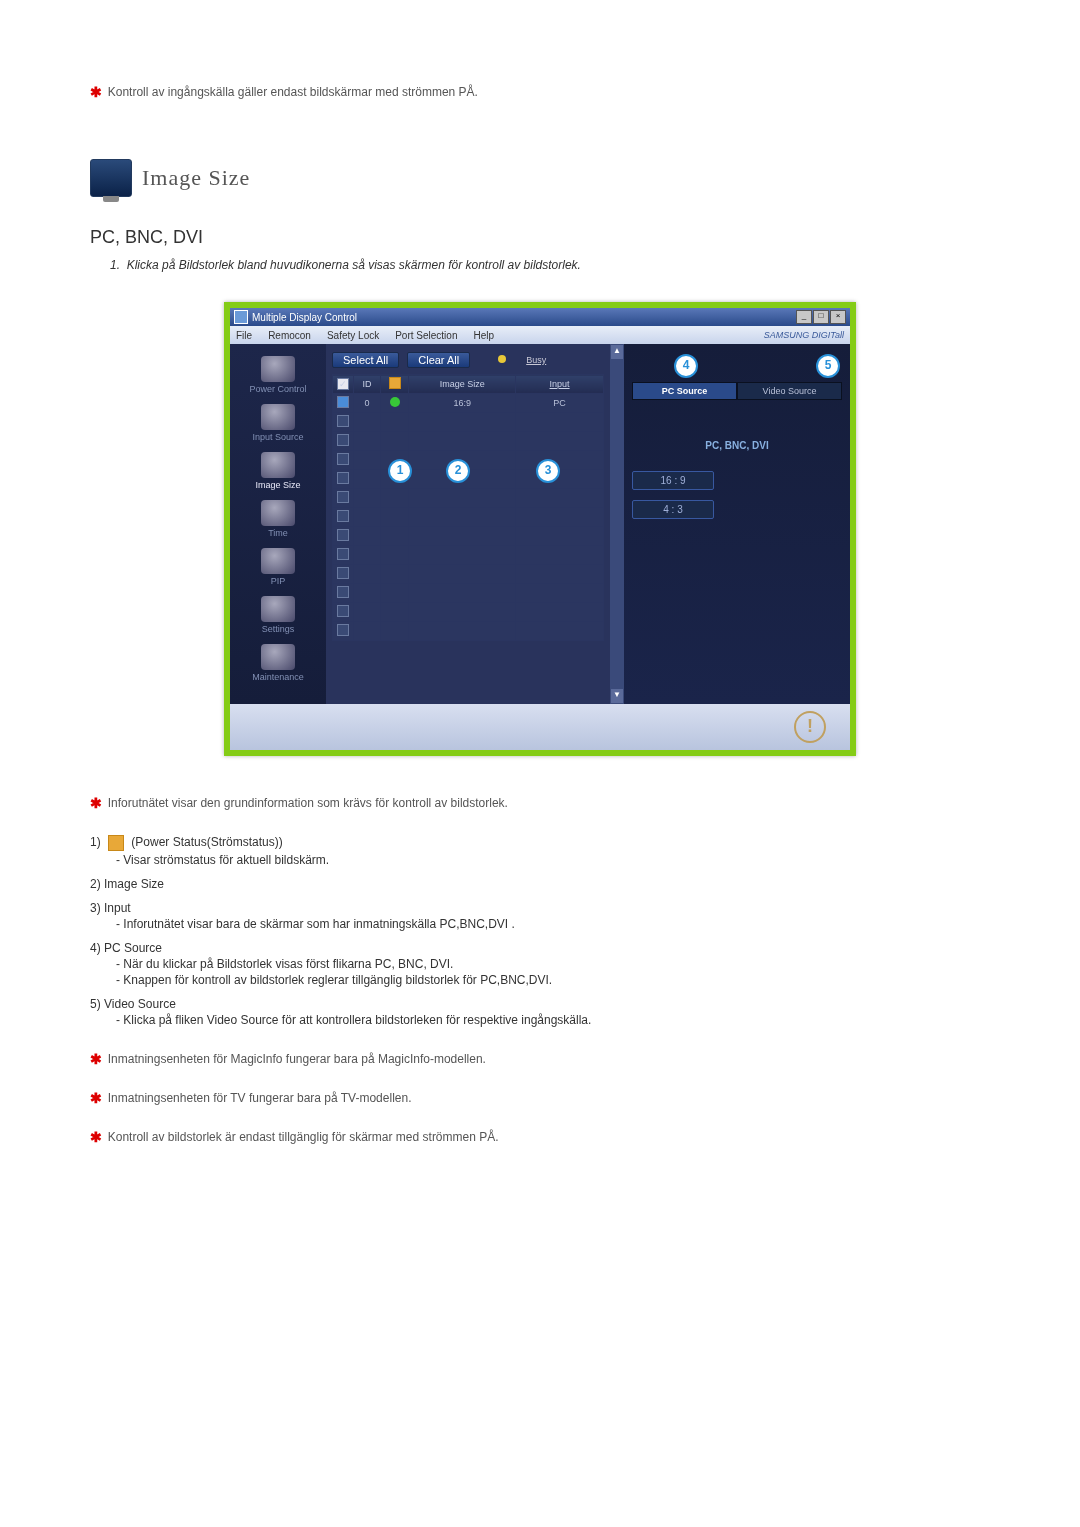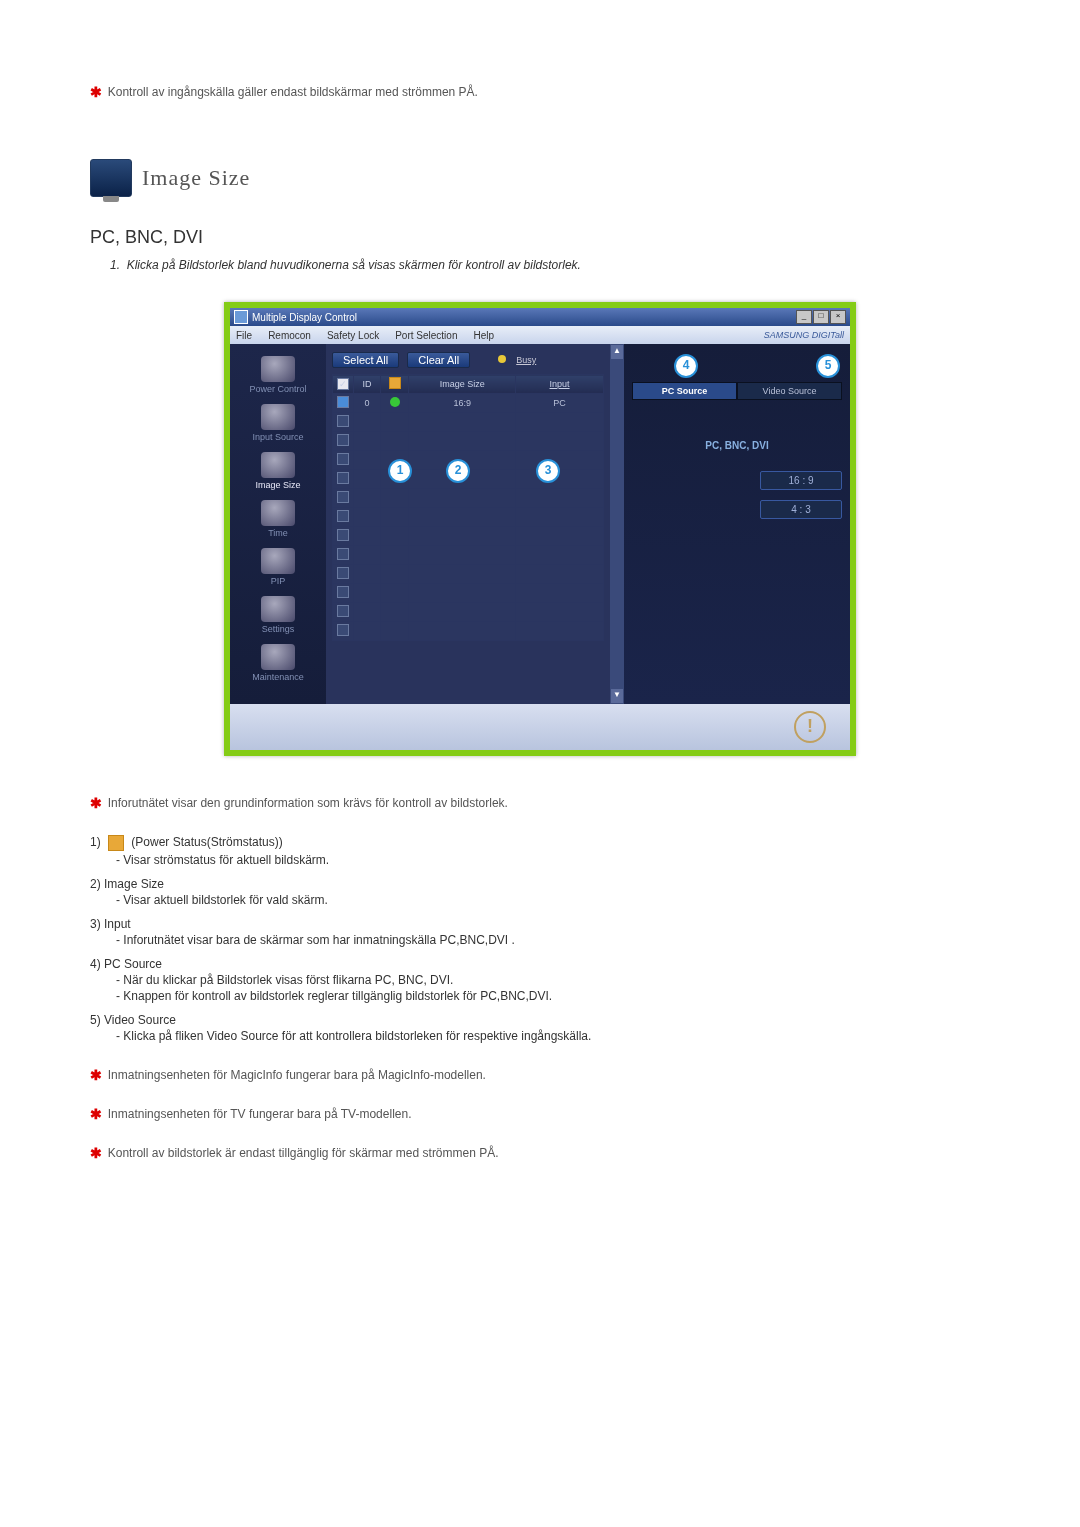--- a/index.html
+++ b/index.html
@@ -173,21 +173,21 @@
   .tb-btn {
     background: linear-gradient(#3a5a9a,#1a3a7a);
     color: #fff;
     border: 1px solid #1a2a4a;
     font-size: 11px;
     padding: 1px 10px;
     border-radius: 2px;
   }
   .busy {
     display: flex;
-    gap: 10px;
+    gap: 20px;
     color: #c8c8d6;
     font-size: 9px;
     margin-left: 20px;
     text-decoration: underline;
   }
   .busy-dot { width:8px; height:8px; background:#e8c838; border-radius:50%; }
   .grid-table {
     width: 100%;
     border-collapse: collapse;
   }
@@ -249,21 +249,21 @@
   .panel-label {
     text-align:center;
     margin-top:40px;
     font-size:10px;
     color:#88b0e0;
     font-weight:bold;
   }
   .ratio-buttons {
     display:flex;
     flex-direction:column;
-    align-items:flex-end;
+    align-items:flex-start;
     gap:10px;
     margin-top:20px;
   }
   .ratio-btn {
     width: 80px;
     padding:3px 0;
     text-align:center;
     border:1px solid #3858a0;
     background:#1a2a4a;
     color:#a0b0d8;
@@ -512,21 +512,20 @@
 
     <div class="desc-item">
       <span>1)</span>
       <span class="ps-icon"></span>
       <span>(Power Status(Strömstatus))</span>
       <div class="sub-line">- Visar strömstatus för aktuell bildskärm.</div>
     </div>
 
     <div class="desc-item">
       <span>2)  Image Size</span>
-      <div class="sub-line">- Visar aktuell bildstorlek för vald skärm.</div>
     </div>
 
     <div class="desc-item">
       <span>3)  Input</span>
       <div class="sub-line">- Inforutnätet visar bara de skärmar som har inmatningskälla PC,BNC,DVI .</div>
     </div>
 
     <div class="desc-item">
       <span>4)  PC Source</span>
       <div class="sub-line">- När du klickar på Bildstorlek visas först flikarna PC, BNC, DVI.</div>

